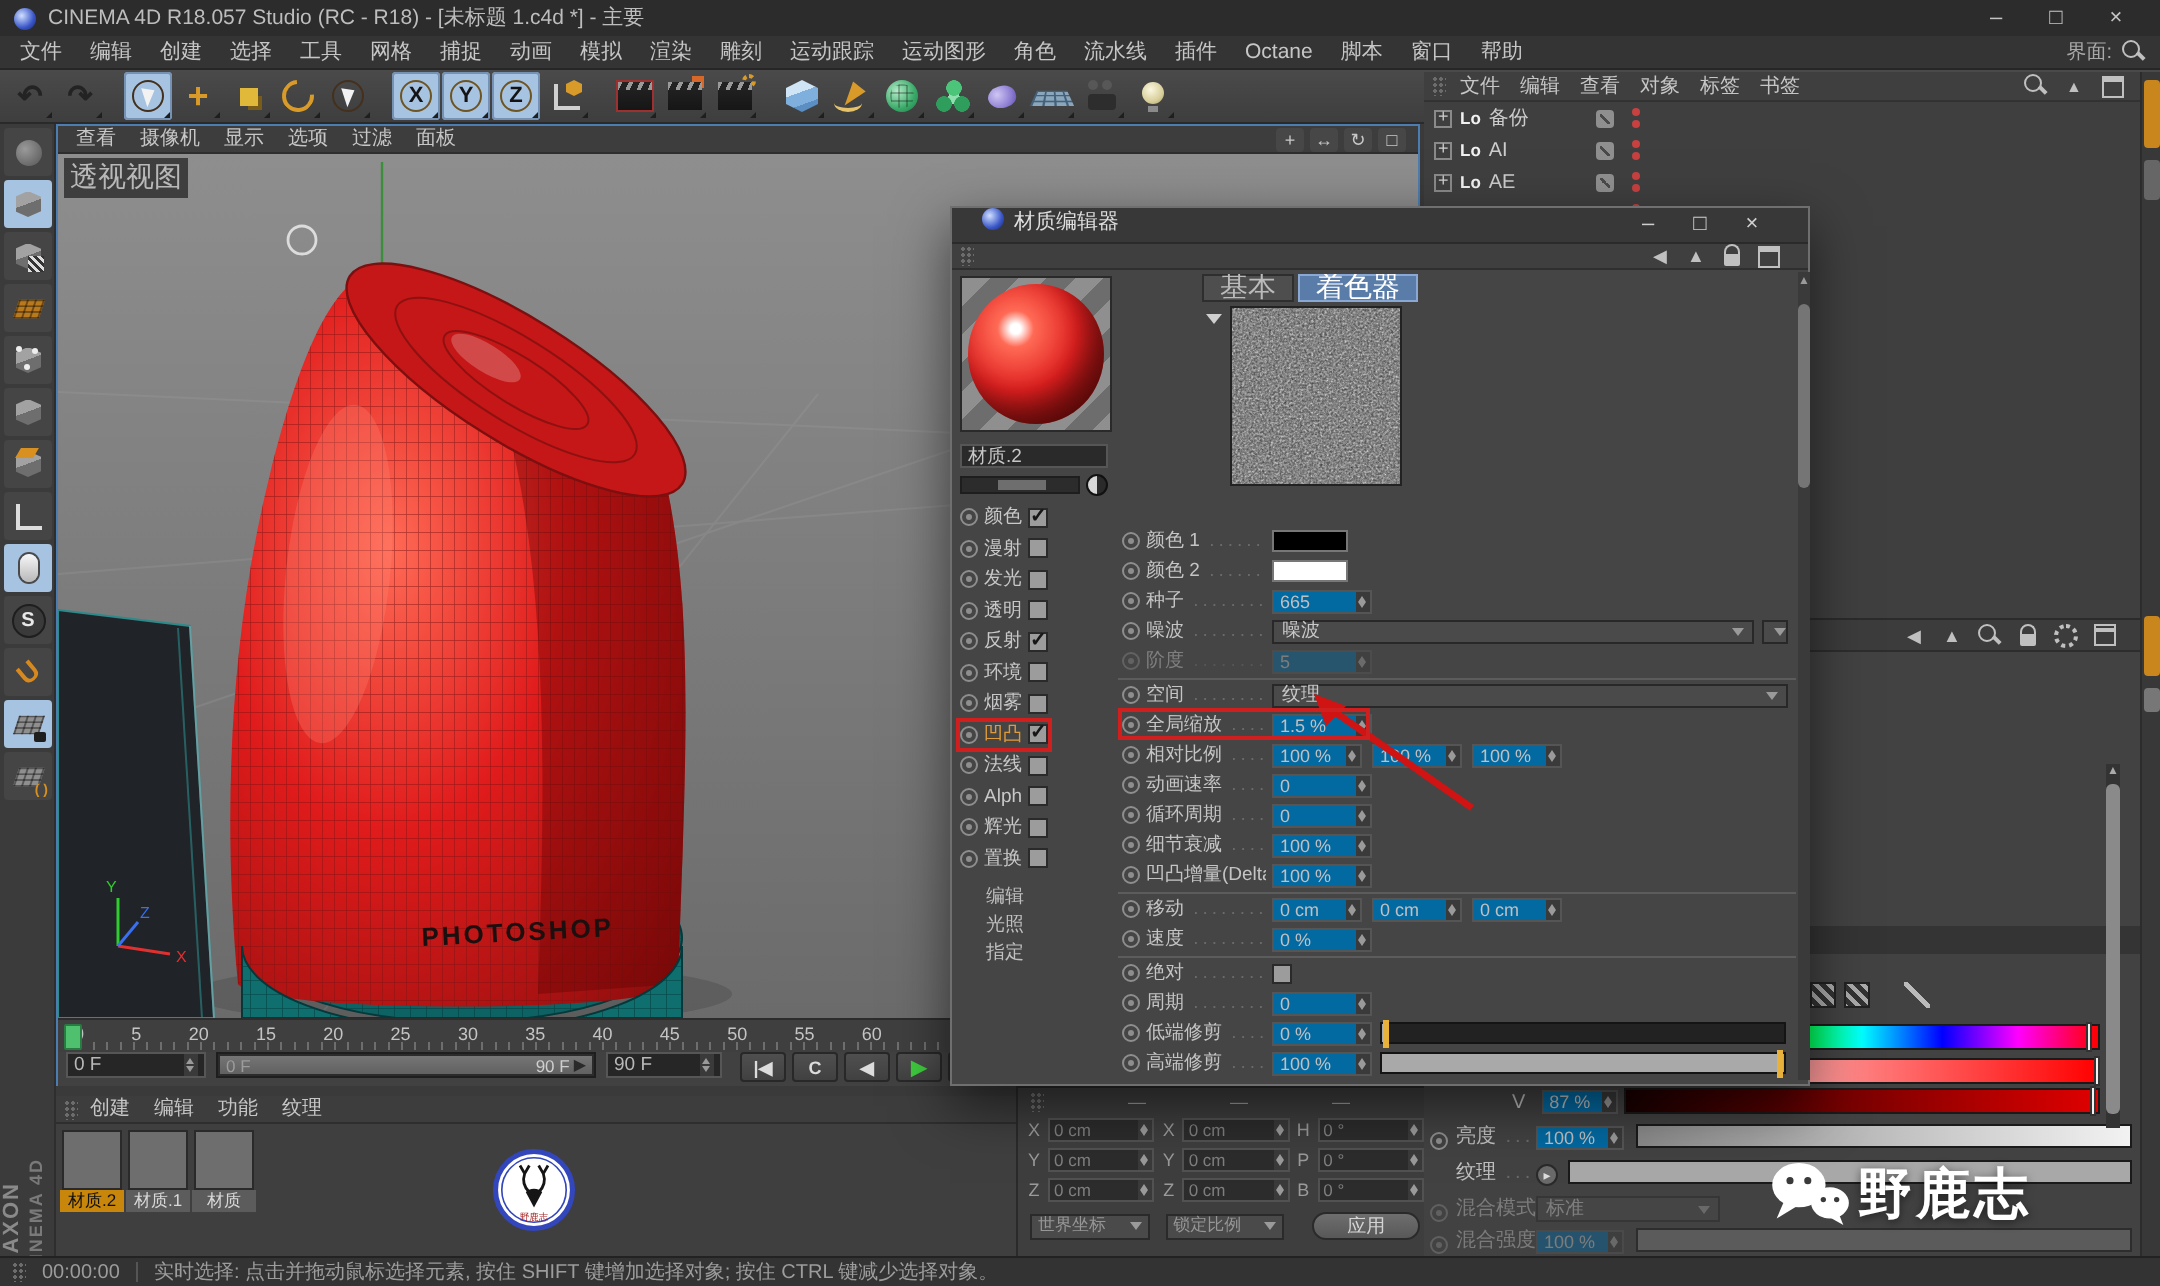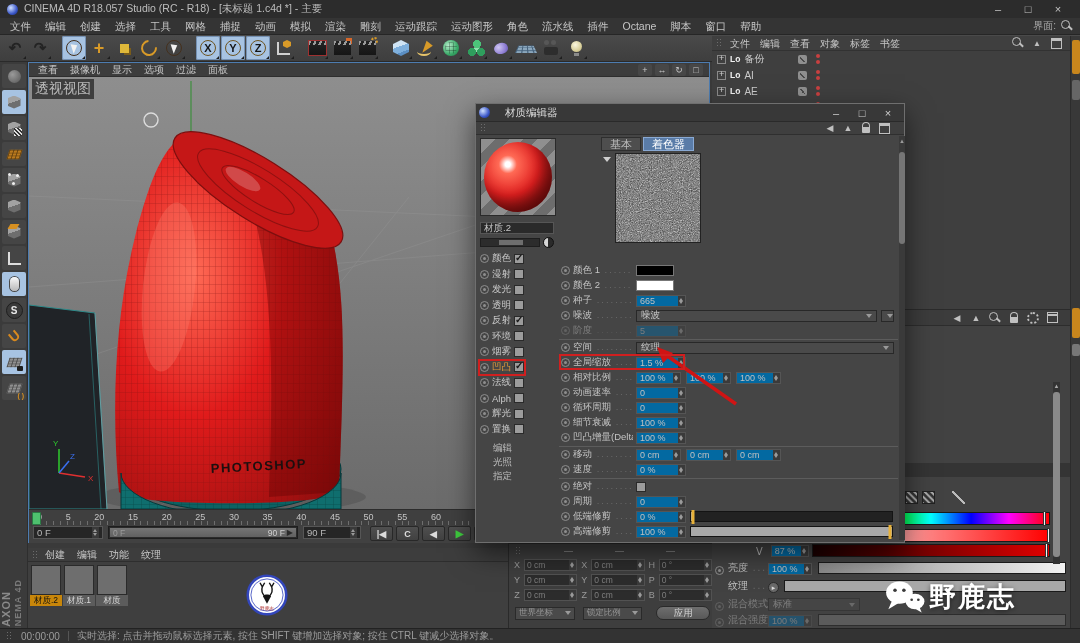--- a/index.html
+++ b/index.html
@@ -168,21 +168,21 @@
 #edgestrip{position:absolute;left:358px;top:0;width:10px;height:607px;background:#383838;border-left:1px solid #2c2c2c}
 .etab{position:absolute;left:1px;width:8px;border-radius:2px}
 #cpscroll{position:absolute;left:341px;top:56px;width:7px;height:182px;background:#333}
 #cpscroll .thumb{position:absolute;left:0;top:10px;width:7px;height:165px;background:#8a8a8a;border-radius:3px}
 #cpscroll .au{position:absolute;left:0;top:0;color:#aaa;font-size:6px;line-height:8px;width:7px;text-align:center}
 
 #statusbar{left:0;top:628px;width:1080px;height:15px;background:#333;border-top:1px solid #222;display:flex;align-items:center;gap:8px;padding:0 6px;font-size:10px;color:#9c9c9c}
 .vsep{width:1px;height:10px;background:#555}
 
 #matwin{left:475px;top:103px;width:430px;height:440px;background:#454545;border:1px solid #6f6f6f;box-shadow:0 10px 26px rgba(0,0,0,.55);z-index:50}
-#mw-title{height:18px;background:#383838;display:flex;align-items:center;gap:15px;padding:0 3px;border-bottom:1px solid #2a2a2a}
+#mw-title{height:18px;background:#383838;display:flex;gap:5px;padding:0 15px;border-bottom:1px solid #2a2a2a}
 #mw-title .t{color:#dedede;font-size:10.5px}
 #mw-title .wbtn{width:26px;height:16px;color:#cfcfcf}
 #mw-strip{height:13px;background:#3f3f3f;border-bottom:1px solid #2f2f2f;display:flex;align-items:center;padding:0 4px}
 #mw-strip .micons{padding-right:10px;gap:6px}
 #mw-left{position:absolute;left:3px;top:33px;width:80px;bottom:2px}
 #mprev{position:absolute;left:1px;top:1px;width:76px;height:78px;background:repeating-linear-gradient(135deg,#8f8f8f 0 10px,#6d6d6d 10px 20px);border:1px solid #2a2a2a}
 #mprev::before{content:"";position:absolute;inset:3px;border-radius:50%;background:radial-gradient(circle at 35% 32%,#ffffff 0 4%,#ff6a55 14%,#e01f1f 48%,#7e0a0a 88%);box-shadow:inset -8px -10px 14px rgba(0,0,0,.4)}
 #mname{position:absolute;left:1px;top:85px;width:74px;height:12px;background:#2a2a2a;border:1px solid #565656;color:#c6c6c6;font-size:9.5px;display:flex;align-items:center;padding:0 3px}
 #mwidget{position:absolute;left:1px;top:100px;width:78px;height:11px;display:flex;align-items:center;gap:3px}
 #mwidget .bar{width:60px;height:9px;background:#2c2c2c;border:1px solid #1e1e1e;position:relative}
@@ -190,21 +190,21 @@
 #mwidget .circ{width:11px;height:11px;border-radius:50%;background:linear-gradient(90deg,#d8d8d8 50%,#2a2a2a 50%);border:1px solid #111}
 #channels{position:absolute;left:0;top:114px;width:46px}
 .chrow{height:15.5px;display:flex;align-items:center;gap:3px;padding:0 1px;position:relative}
 .chrow.hl{outline:2px solid #d01f1f;outline-offset:-1px}
 .chlabel{font-size:9.5px;color:#c8c8c8;flex:1;overflow:hidden;white-space:nowrap}
 .chlabel.hltext{color:#e09a3a}
 .chk{width:10px;height:10px;background:#9c9c9c;border:1px solid #2a2a2a;position:relative;flex:none}
 .chk.checked::after{content:"✓";position:absolute;left:0;top:-3px;font-size:10px;font-weight:bold;color:#161616}
 .chextra{height:14px;display:flex;align-items:center;padding-left:14px;font-size:9.5px;color:#bfbfbf}
 #mw-right{position:absolute;left:83px;top:33px;width:339px;bottom:2px;overflow:hidden}
-.mtab{display:inline-flex;height:14px;padding:0 8px;align-items:center;font-size:11px;background:#4e4e4e;color:#bbb;border:1px solid #2e2e2e;margin-right:2px}
+.mtab{display:inline-flex;height:14px;padding:0 8px;align-items:center;font-size:14px;background:#4e4e4e;color:#bbb;border:1px solid #2e2e2e;margin-right:2px}
 .mtab.active{background:#5a7ca8;color:#fff;border-color:#89a9d4}
 #nexp{position:absolute;left:44px;top:20px;width:0;height:0;border-top:5px solid #cfcfcf;border-left:4px solid transparent;border-right:4px solid transparent}
 #noise{position:absolute;left:56px;top:16px;width:86px;height:90px;border:1px solid #222}
 #phead{position:absolute;left:0;top:111px;width:339px;height:12px;background:#575757;color:#d8d8d8;font-size:9.5px;display:flex;align-items:center;padding-left:5px}
 #props{position:absolute;left:0;top:126px;width:339px}
 .prow{height:15px;display:flex;align-items:center;gap:3px;padding-left:2px;position:relative}
 .prow.sep{box-shadow:0 -1px 0 #5c5c5c;margin-top:2px}
 .plabel{width:60px;font-size:9.5px;color:#c4c4c4;overflow:hidden;white-space:nowrap;flex:none}
 .plabel::after{content:" ..........";letter-spacing:2px;color:#6a6a6a}
 .hlbox{display:none}

